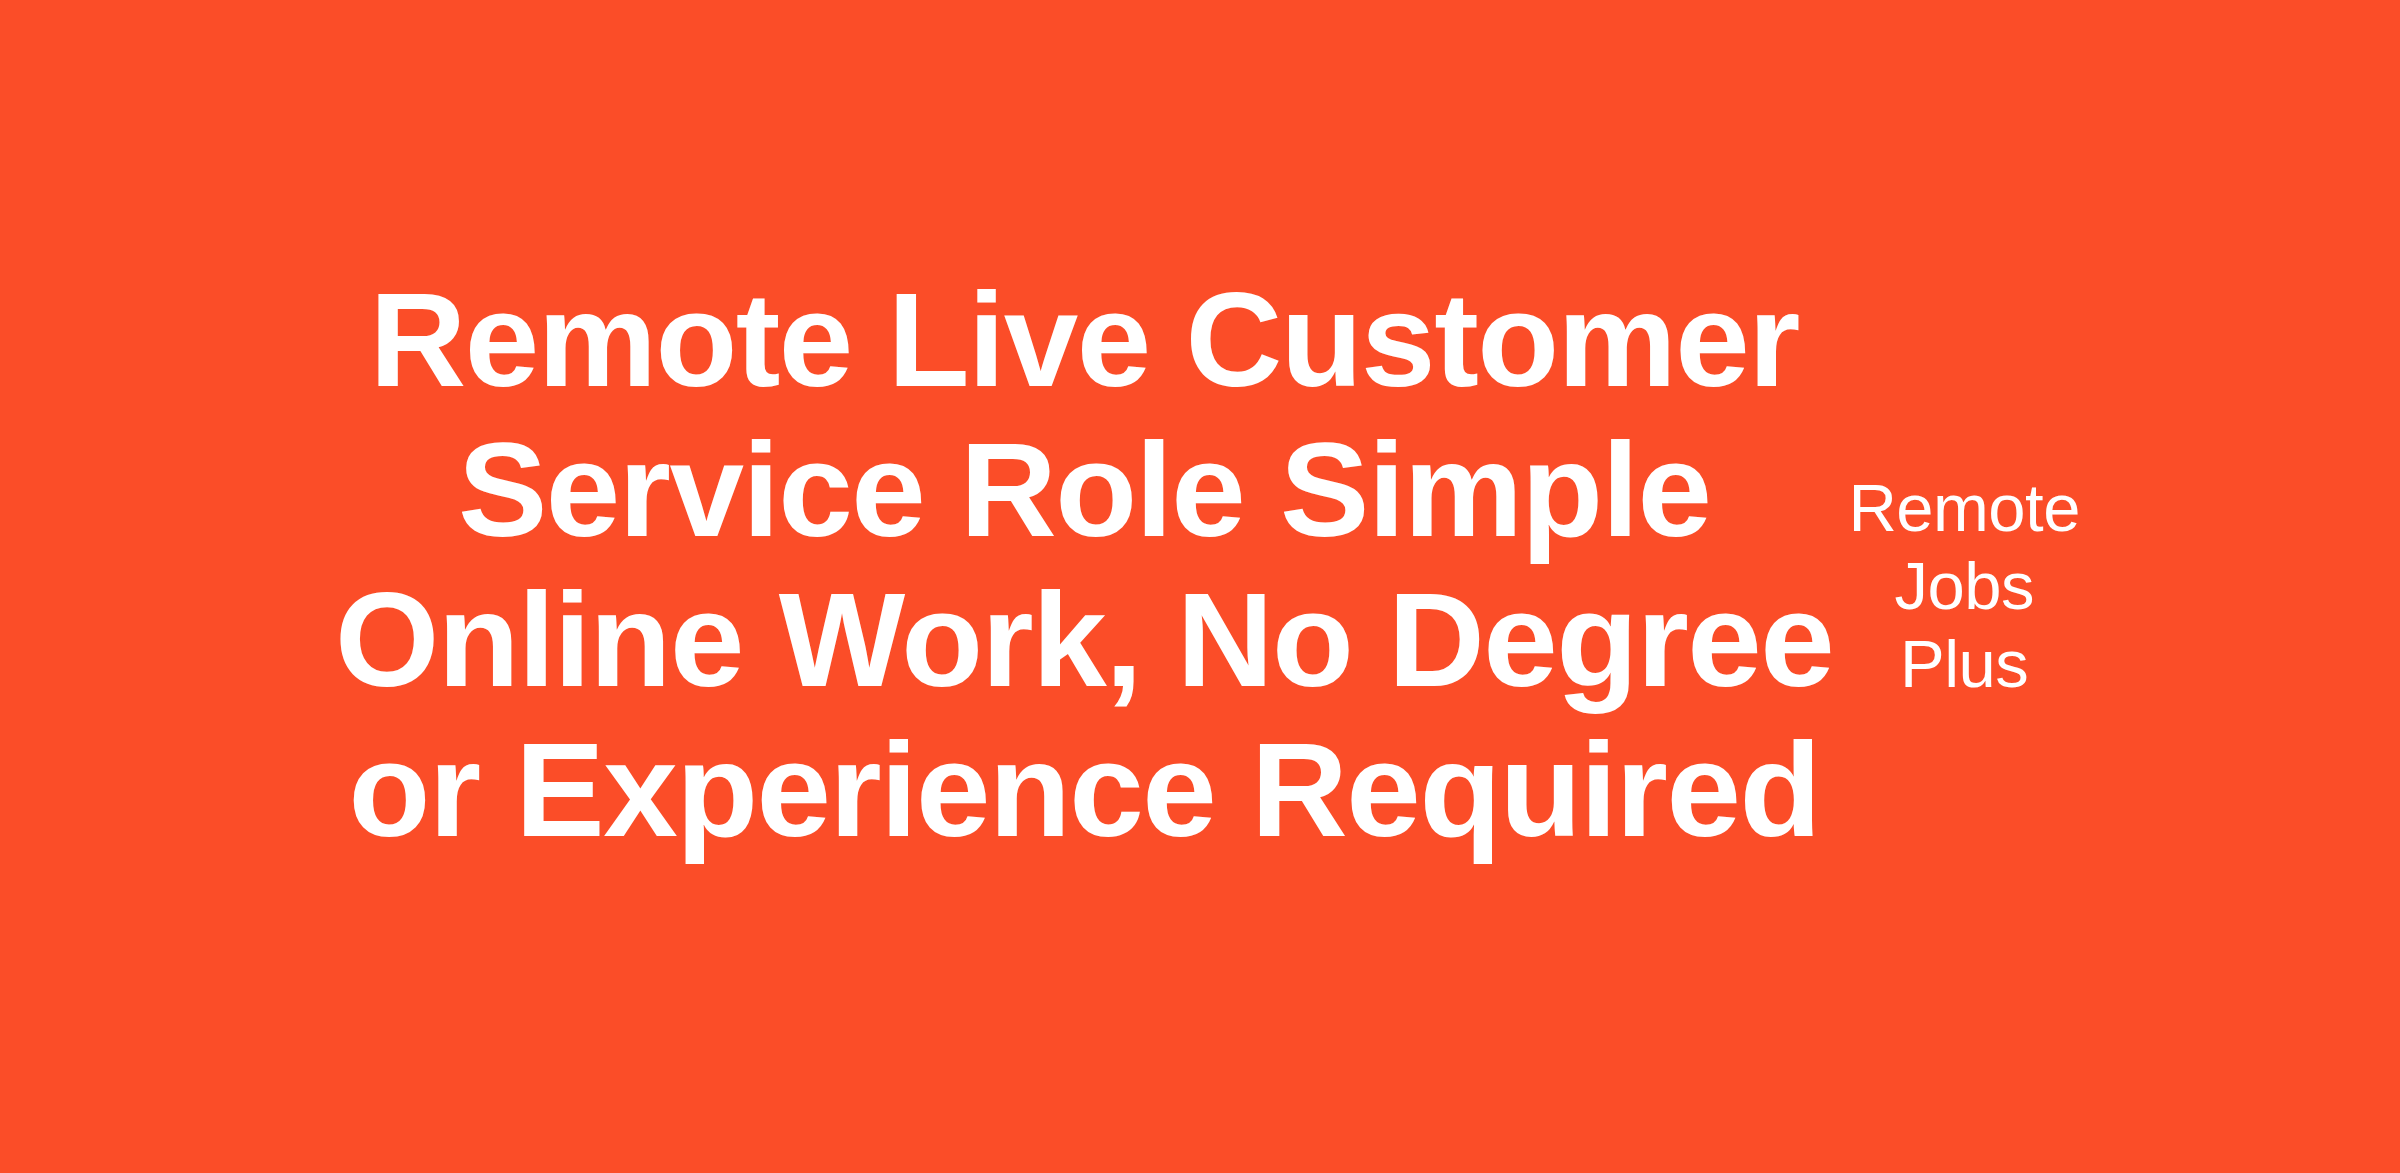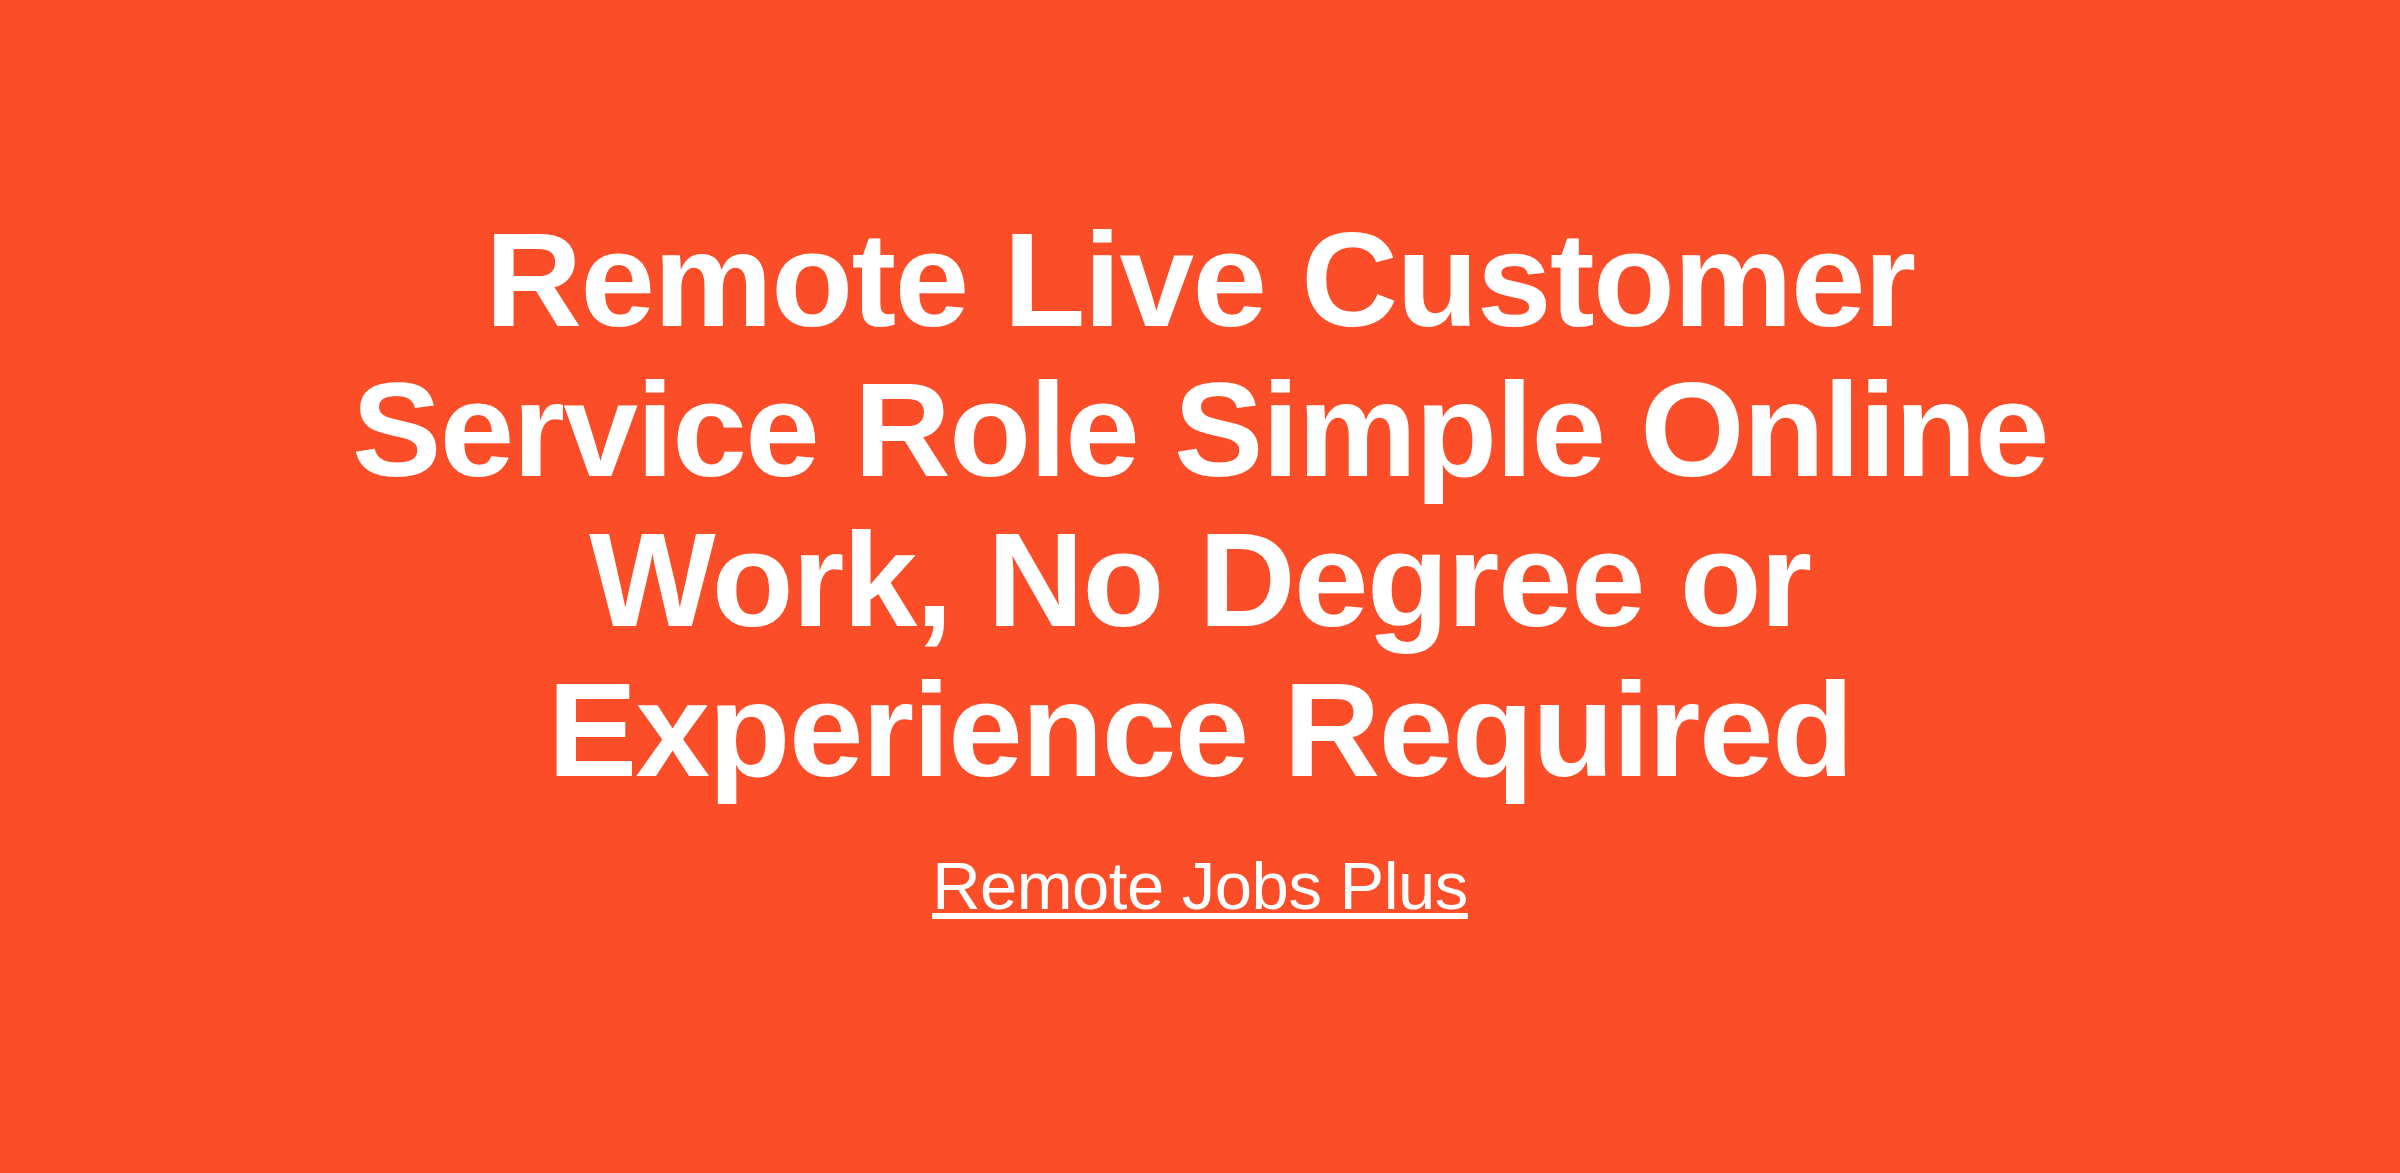--- a/index.html
+++ b/index.html
@@ -25,21 +25,21 @@
     flex-direction: column;
     align-items: center;
     justify-content: center;
     text-align: center;
     -webkit-font-smoothing: antialiased;
   }
 
   #card-content {
     width: 1760px;
     display: flex;
-    flex-direction: column;
+    flex-direction: row;
     align-items: center;
     justify-content: center;
     transform: translateY(-22px);
   }
 
   #headline {
     margin: 0;
     padding: 0;
     color: #ffffff;
     font-family: "Liberation Sans", "DejaVu Sans", sans-serif;
@@ -55,21 +55,20 @@
     margin: 0;
     padding: 0;
     margin-top: 42px;
     color: #ffffff;
     font-family: "Liberation Sans", "DejaVu Sans", sans-serif;
     font-size: 67px;
     font-weight: 400;
     line-height: 78px;
     letter-spacing: -0.5px;
     text-align: center;
-    text-decoration: underline;
   }
 </style>
 </head>
 <body>
 
 <div id="share-card" style="background-color: rgb(251, 77, 40);">
 
   <div id="card-content">
 
     <h1 id="headline" style="color: rgb(255, 255, 255);">Remote Live Customer Service Role Simple Online Work, No Degree or Experience Required</h1>

